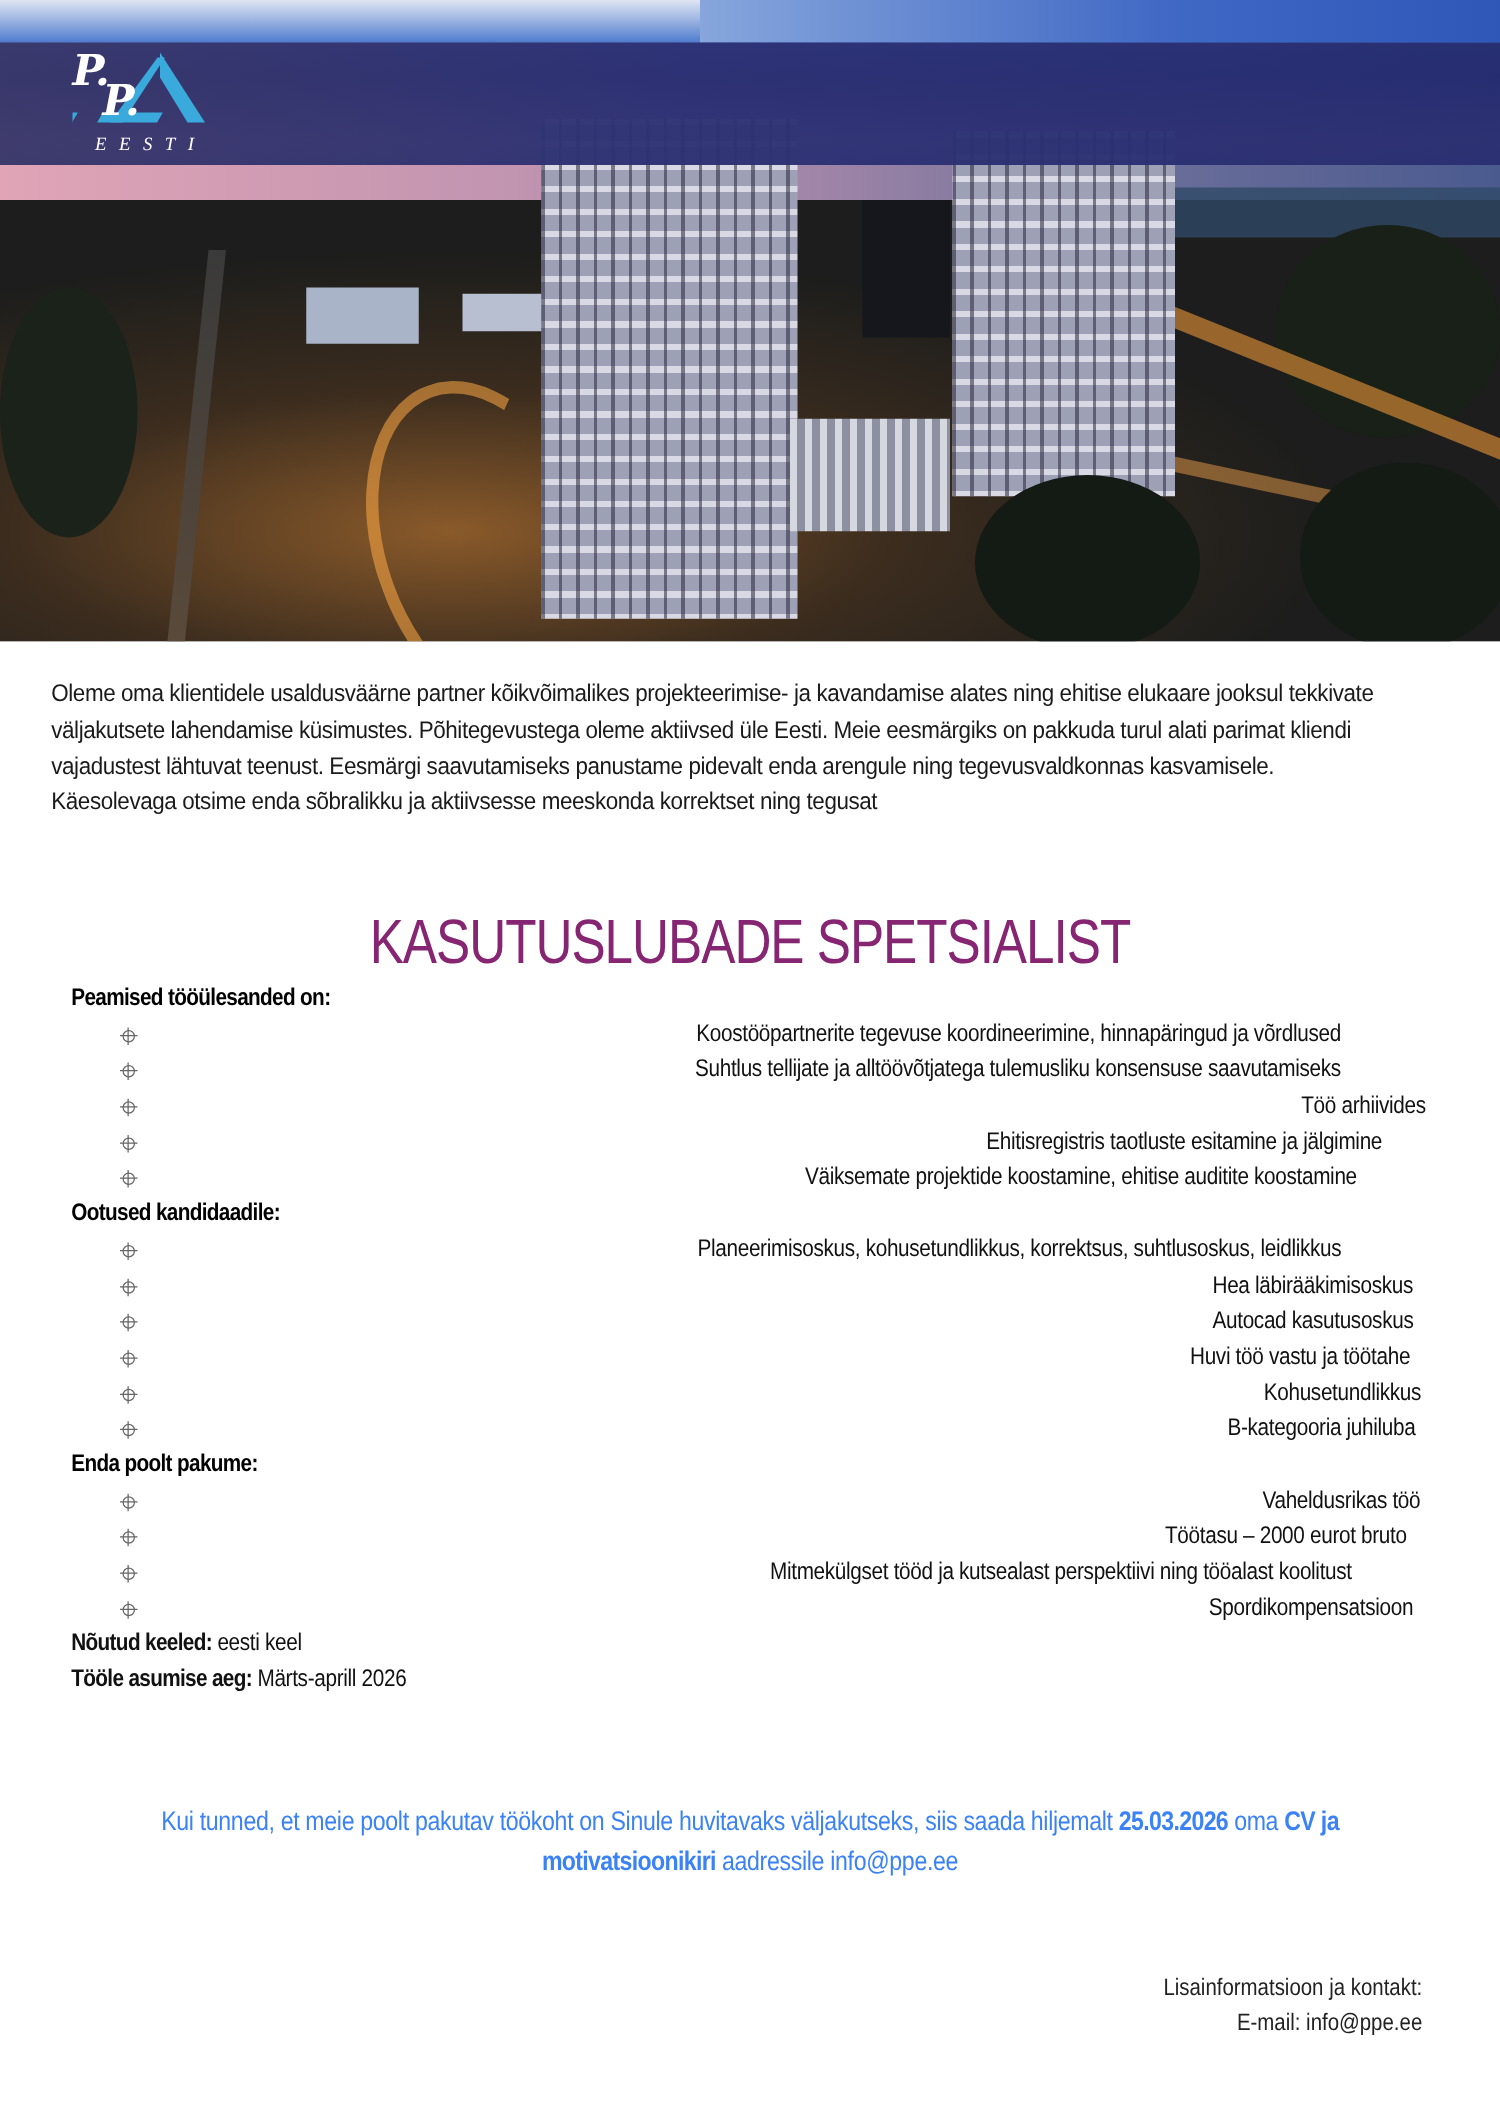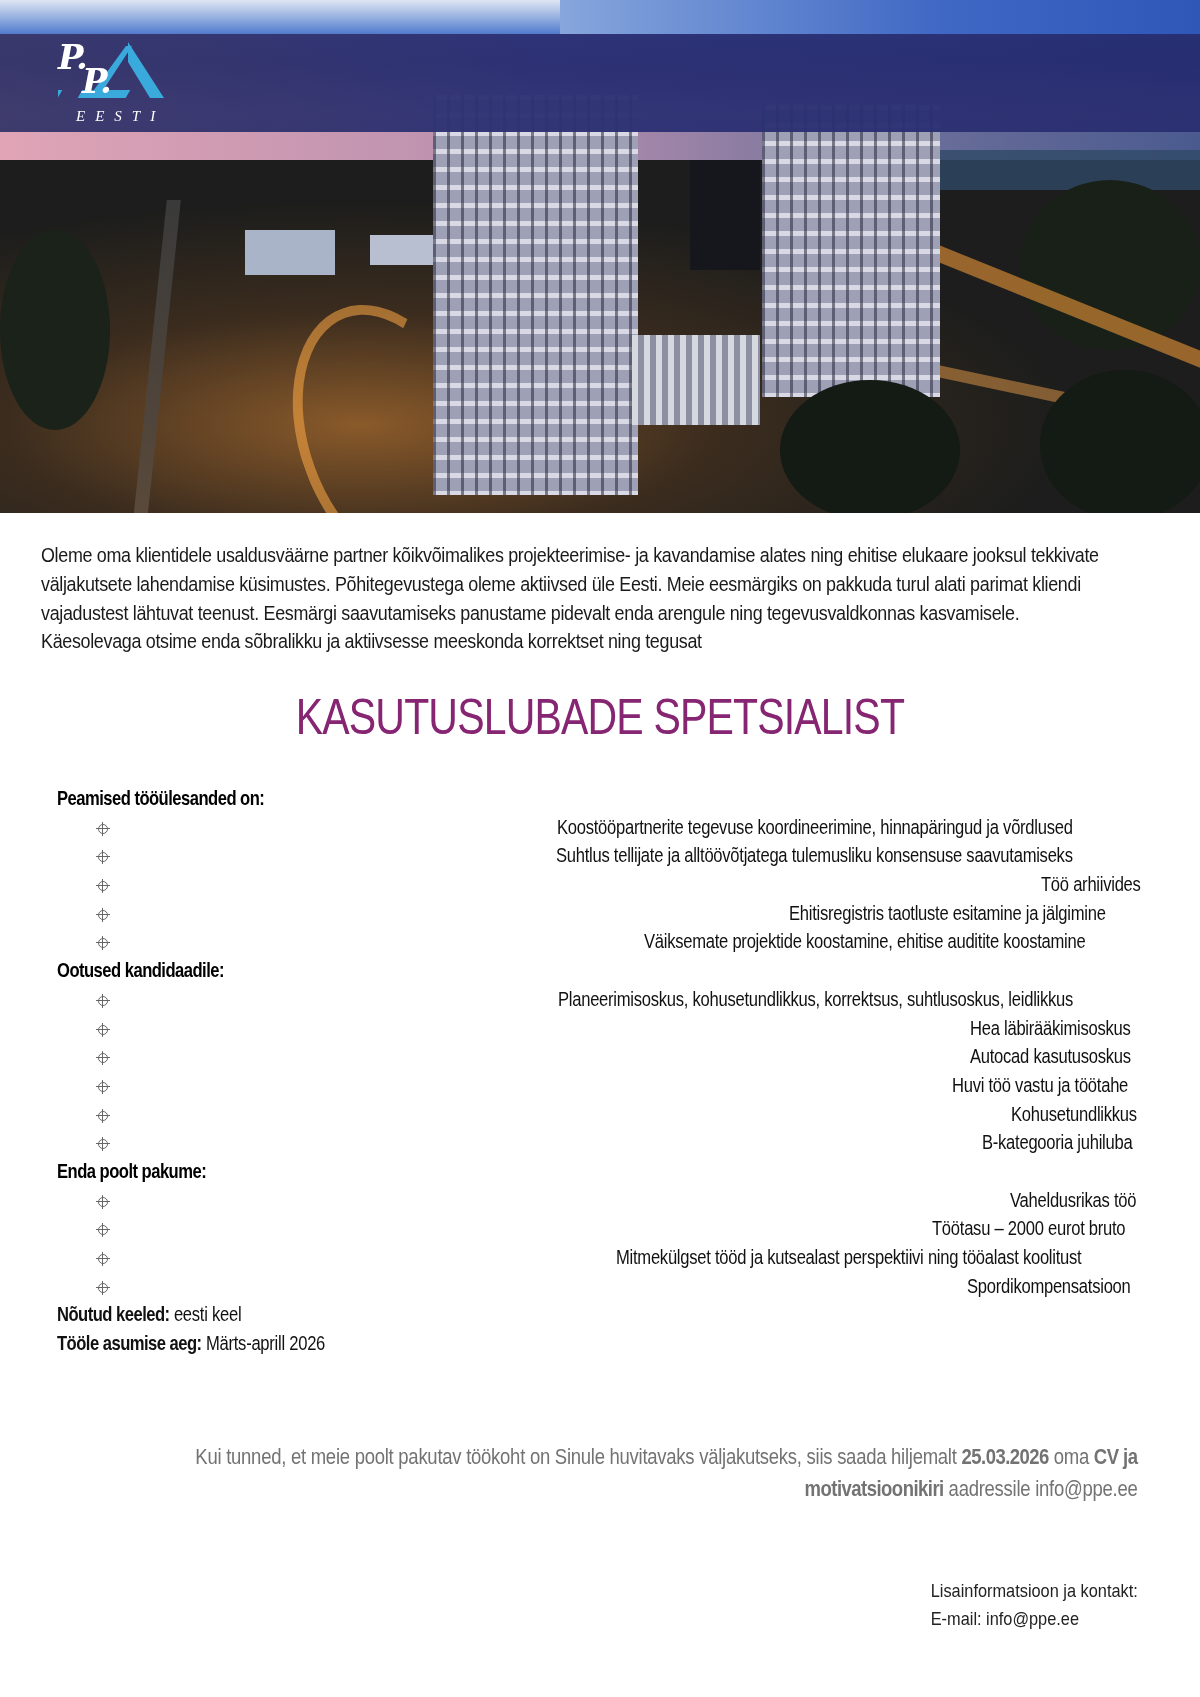--- a/index.html
+++ b/index.html
@@ -46,42 +46,42 @@
     .logo-pp { position:absolute; left:0; top:0; font-family:"DejaVu Serif", serif; font-style:italic; font-weight:bold;
                color:#ffffff; font-size:34px; line-height:30px; letter-spacing:-2px; }
     .logo-pp .p2 { position:absolute; left:24px; top:24px; }
     .logo-eesti { position:absolute; left:18px; top:66px; font-family:"Liberation Serif", serif; font-style:italic; font-weight:normal;
                   font-size:15px; letter-spacing:10px; color:#ffffff; }
 
     
     .content { position:absolute; left:41px; top:542px; width:1090px; }
     .intro { margin:0; font-size:19.3px; line-height:28.8px; color:#1a1a1a; letter-spacing:-0.35px; transform:scaleX(.93); transform-origin:left; width:1172px; }
 
-    .title { position:absolute; left:0; top:688px; width:1200px; text-align:center;
+    .title { position:absolute; left:0; top:724px; width:1200px; text-align:center;
              font-size:50px; font-weight:normal; color:#862572; letter-spacing:-1px; }
     .title span { display:inline-block; transform:scaleX(.82); }
 
     .sections { position:absolute; left:57px; top:785px; width:1100px; }
     .sec-head { font-size:19.3px; line-height:28.7px; font-weight:bold; color:#000; letter-spacing:-0.6px; transform:scaleX(.86); transform-origin:left; white-space:nowrap; }
     .list { margin:0; padding:0; list-style:none;text-align:right; }
     .list li { position:relative; height:28.7px; line-height:28.7px; padding-left:73px; font-size:19.3px; color:#111;
                white-space:nowrap; }
     .list li .txt { display:inline-block; transform:scaleX(.86); transform-origin:left; letter-spacing:-0.3px; }
     .bullet { position:absolute; left:39px; top:8px; width:14px; height:14px; }
     .bullet::before { content:""; position:absolute; left:2px; top:2px; width:8px; height:8px; border:1px solid #666; border-radius:50%; }
     .bullet::after { content:""; position:absolute; left:6px; top:0; width:1px; height:14px; background:#666; }
     .bullet i { position:absolute; left:0; top:6px; width:14px; height:1px; background:#666; }
     .kv { font-size:19.3px; line-height:28.7px; white-space:nowrap; transform:scaleX(.86); transform-origin:left; letter-spacing:-0.3px; }
     .kv b { font-weight:bold; letter-spacing:-0.6px; }
 
-    .cta { position:absolute; left:60px; top:1441px; width:1080px; text-align:right; font-size:21.5px; line-height:32px; color:#737373;text-decoration:underline; }
+    .cta { position:absolute; left:60px; top:1441px; width:1080px; text-align:center; font-size:21.5px; line-height:32px; color:#3b82f6;text-decoration:underline; }
     .cta .inner { display:inline-block; transform:scaleX(.86); width:1250px; margin-left:-85px; letter-spacing:-0.3px; }
     .cta b { font-weight:bold; letter-spacing:-0.6px; }
 
-    .contact { position:absolute; right:62px; top:1577px; text-align:left; font-size:19px; line-height:28px; color:#222; }
+    .contact { position:absolute; right:62px; top:1577px; text-align:right; font-size:19px; line-height:28px; color:#222; }
     .contact div { transform:scaleX(.86); transform-origin:right; white-space:nowrap; }
   </style>
 </head>
 <body>
 
 <div class="hero">
   <div class="sky-right"></div>
   <div class="dusk"></div>
   <div class="ground"></div>
   <div class="water"></div>

